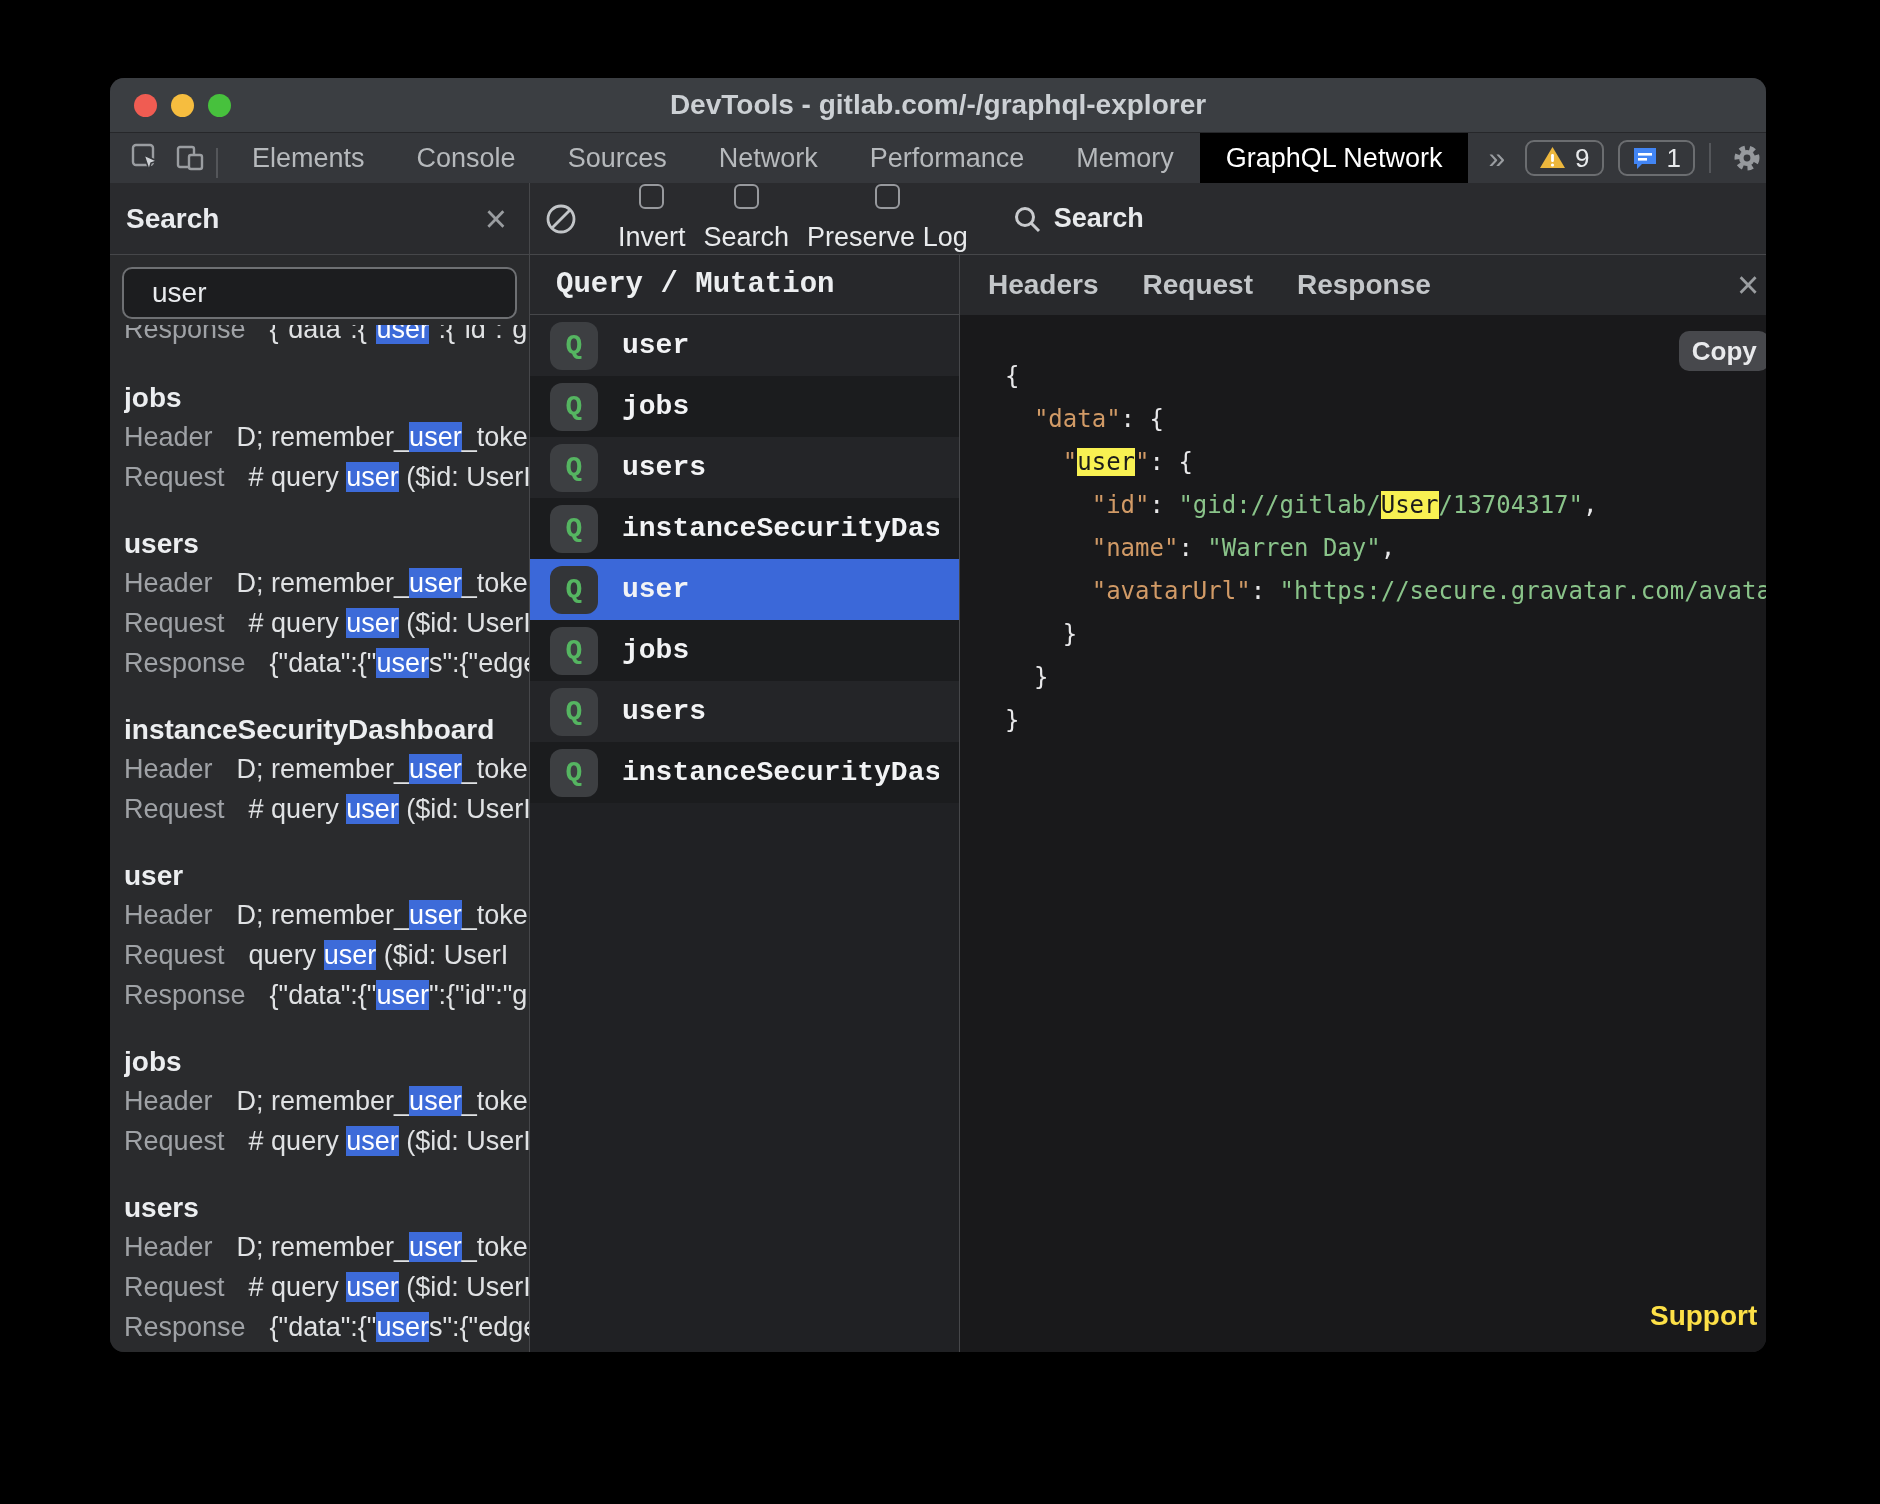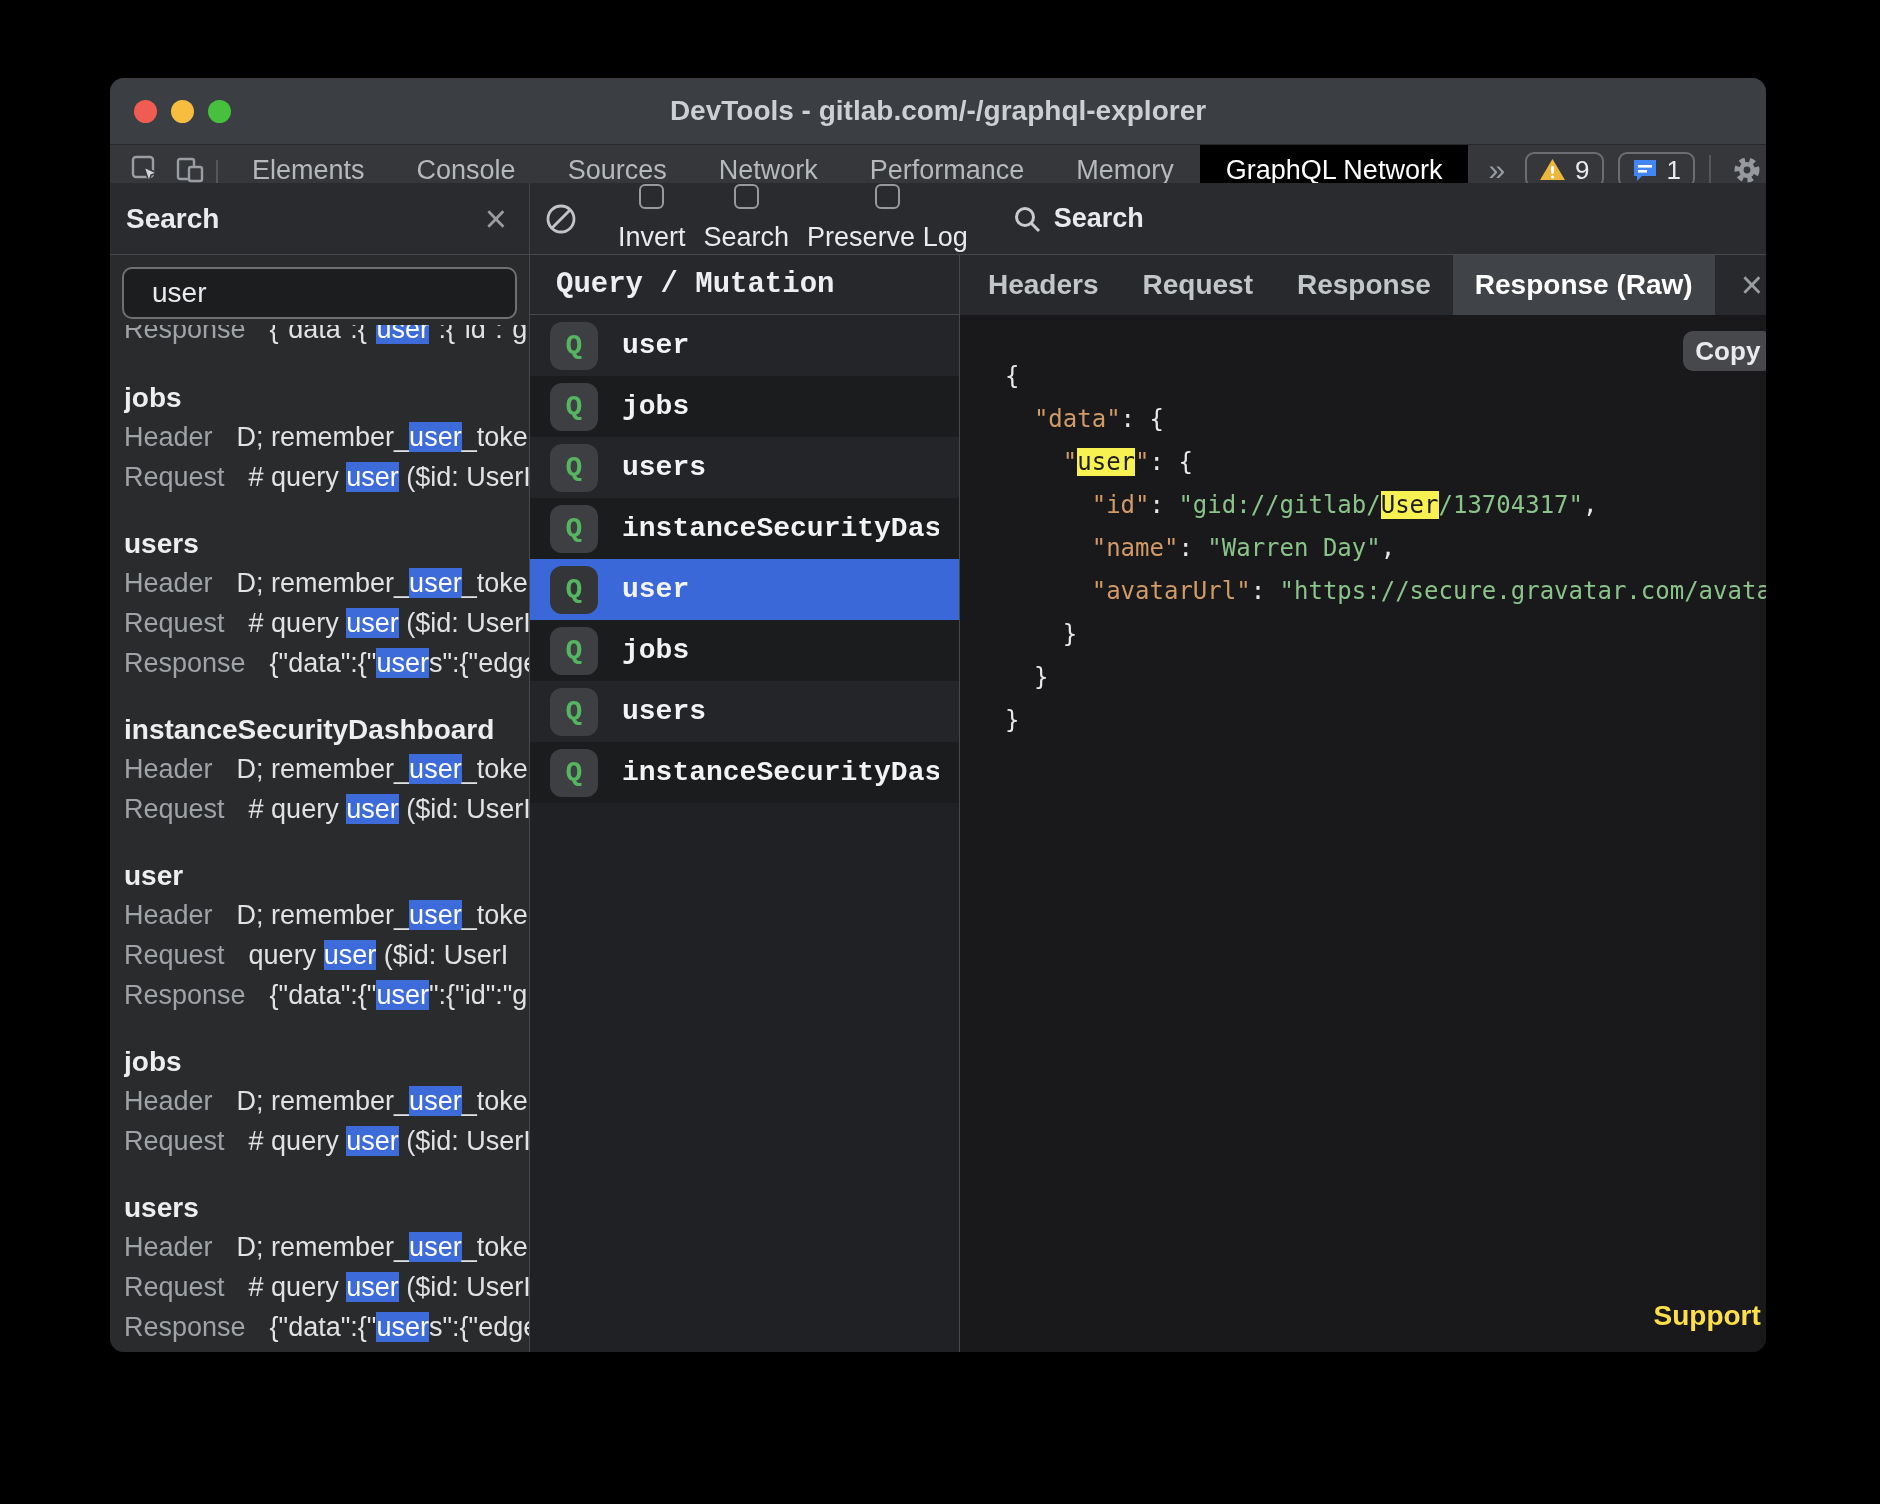--- a/index.html
+++ b/index.html
@@ -3,21 +3,21 @@
 <meta charset="utf-8">
 <style>
   html,body{margin:0;padding:0;background:#000;width:1880px;height:1504px;overflow:hidden;
     font-family:"Liberation Sans",sans-serif;-webkit-font-smoothing:antialiased;}
   *{box-sizing:border-box;}
 
   .window{position:absolute;left:110px;top:78px;width:1656px;height:1274px;border-radius:14px;
     background:#232427;overflow:hidden;box-shadow:0 20px 60px rgba(0,0,0,.7);}
 
   
-  .titlebar{height:67px;background:#3b3e42;display:flex;align-items:center;position:relative;
+  .titlebar{height:55px;background:#3b3e42;display:flex;align-items:center;position:relative;
     border-bottom:1px solid #26272a;}
   .lights{display:flex;gap:14px;margin-left:24px;}
   .light{width:23px;height:23px;border-radius:50%;}
   .light.red{background:#f05c52;}
   .light.yellow{background:#f6bd3f;}
   .light.green{background:#47c13d;}
   .win-title{position:absolute;left:0;right:0;text-align:center;color:#ccd0d4;font-size:28px;font-weight:bold;}
 
   
   .dtrow{height:50px;background:#35373b;display:flex;align-items:stretch;}
@@ -356,21 +356,20 @@
               </div>
             </div>
         </div>
 
         <div class="col-resp">
           <div class="r-tabs">
             <div style="display:flex;align-items:stretch;justify-content:space-between;">
                 <div class="rtab">Headers</div>
                 <div class="rtab">Request</div>
                 <div class="rtab">Response</div>
-                <div class="rtab active">Response (Raw)</div>
               </div>
             <span class="xbtn">×</span>
           </div>
           <div class="r-body">
             <div class="copybtn">Copy</div>
             <pre class="json"><div><span class="seg-punct">{</span></div><div><span class="seg-punct">  </span><span class="seg-key">"data"</span><span class="seg-punct">: {</span></div><div><span class="seg-punct">    </span><span class="seg-key">"</span><span class="seg-keyhl">user</span><span class="seg-key">"</span><span class="seg-punct">: {</span></div><div><span class="seg-punct">      </span><span class="seg-key">"id"</span><span class="seg-punct">: </span><span class="seg-str">"gid://gitlab/</span><span class="seg-strhl">User</span><span class="seg-str">/13704317"</span><span class="seg-punct">,</span></div><div><span class="seg-punct">      </span><span class="seg-key">"name"</span><span class="seg-punct">: </span><span class="seg-str">"Warren Day"</span><span class="seg-punct">,</span></div><div><span class="seg-punct">      </span><span class="seg-key">"avatarUrl"</span><span class="seg-punct">: </span><span class="seg-str">"https://secure.gravatar.com/avatar</span></div><div><span class="seg-punct">    }</span></div><div><span class="seg-punct">  }</span></div><div><span class="seg-punct">}</span></div></pre>
             <div class="support">Support</div>
           </div>
         </div>
       </div>

